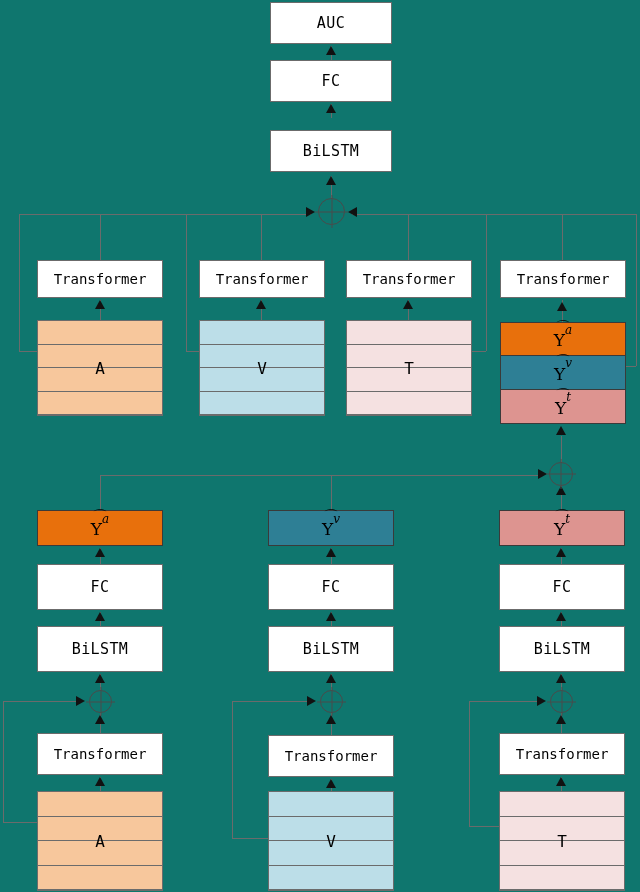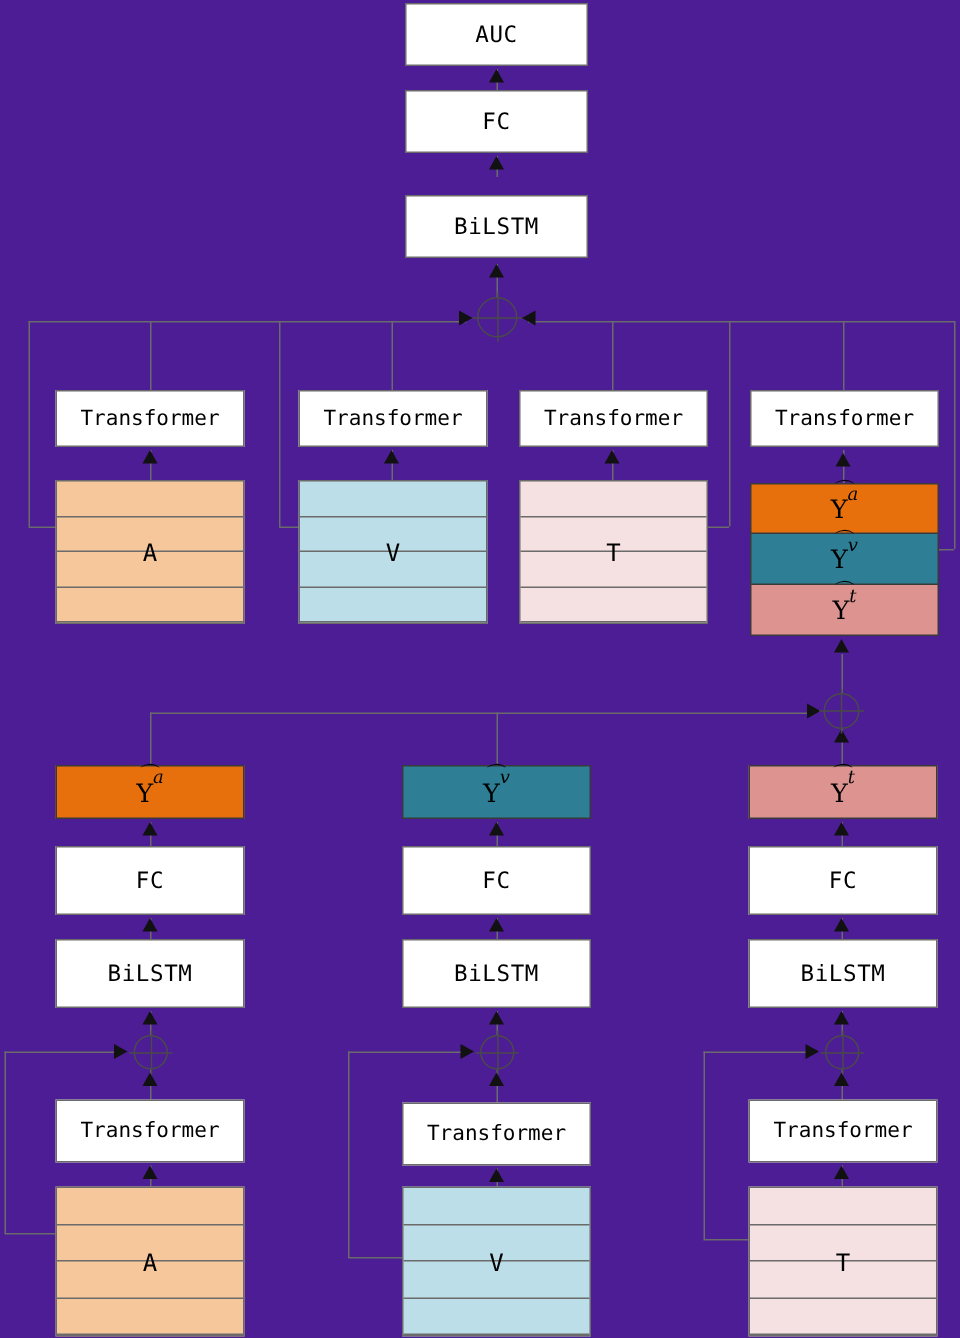--- a/index.html
+++ b/index.html
@@ -1,21 +1,21 @@
 <!DOCTYPE html>
 <html><head>
 <meta charset="utf-8">
 <style>
   html,body{margin:0;padding:0;background:#ffffff;}
   body{
     font-family:"DejaVu Sans Mono", monospace;
     width:640px;height:892px;
     -webkit-font-smoothing:antialiased;
   }
-  #diagram{position:relative;width:640px;height:892px;overflow:hidden;background:#4c1d95;}
+  #diagram{position:relative;width:640px;height:892px;overflow:hidden;background:#0f766e;}
 
   
   .node{
     position:absolute;
     box-sizing:border-box;
     border:1px solid #6b6b6b;
     background:#ffffff;
     display:flex;align-items:center;justify-content:center;
     font-family:"DejaVu Sans Mono", monospace;
     color:#000;

